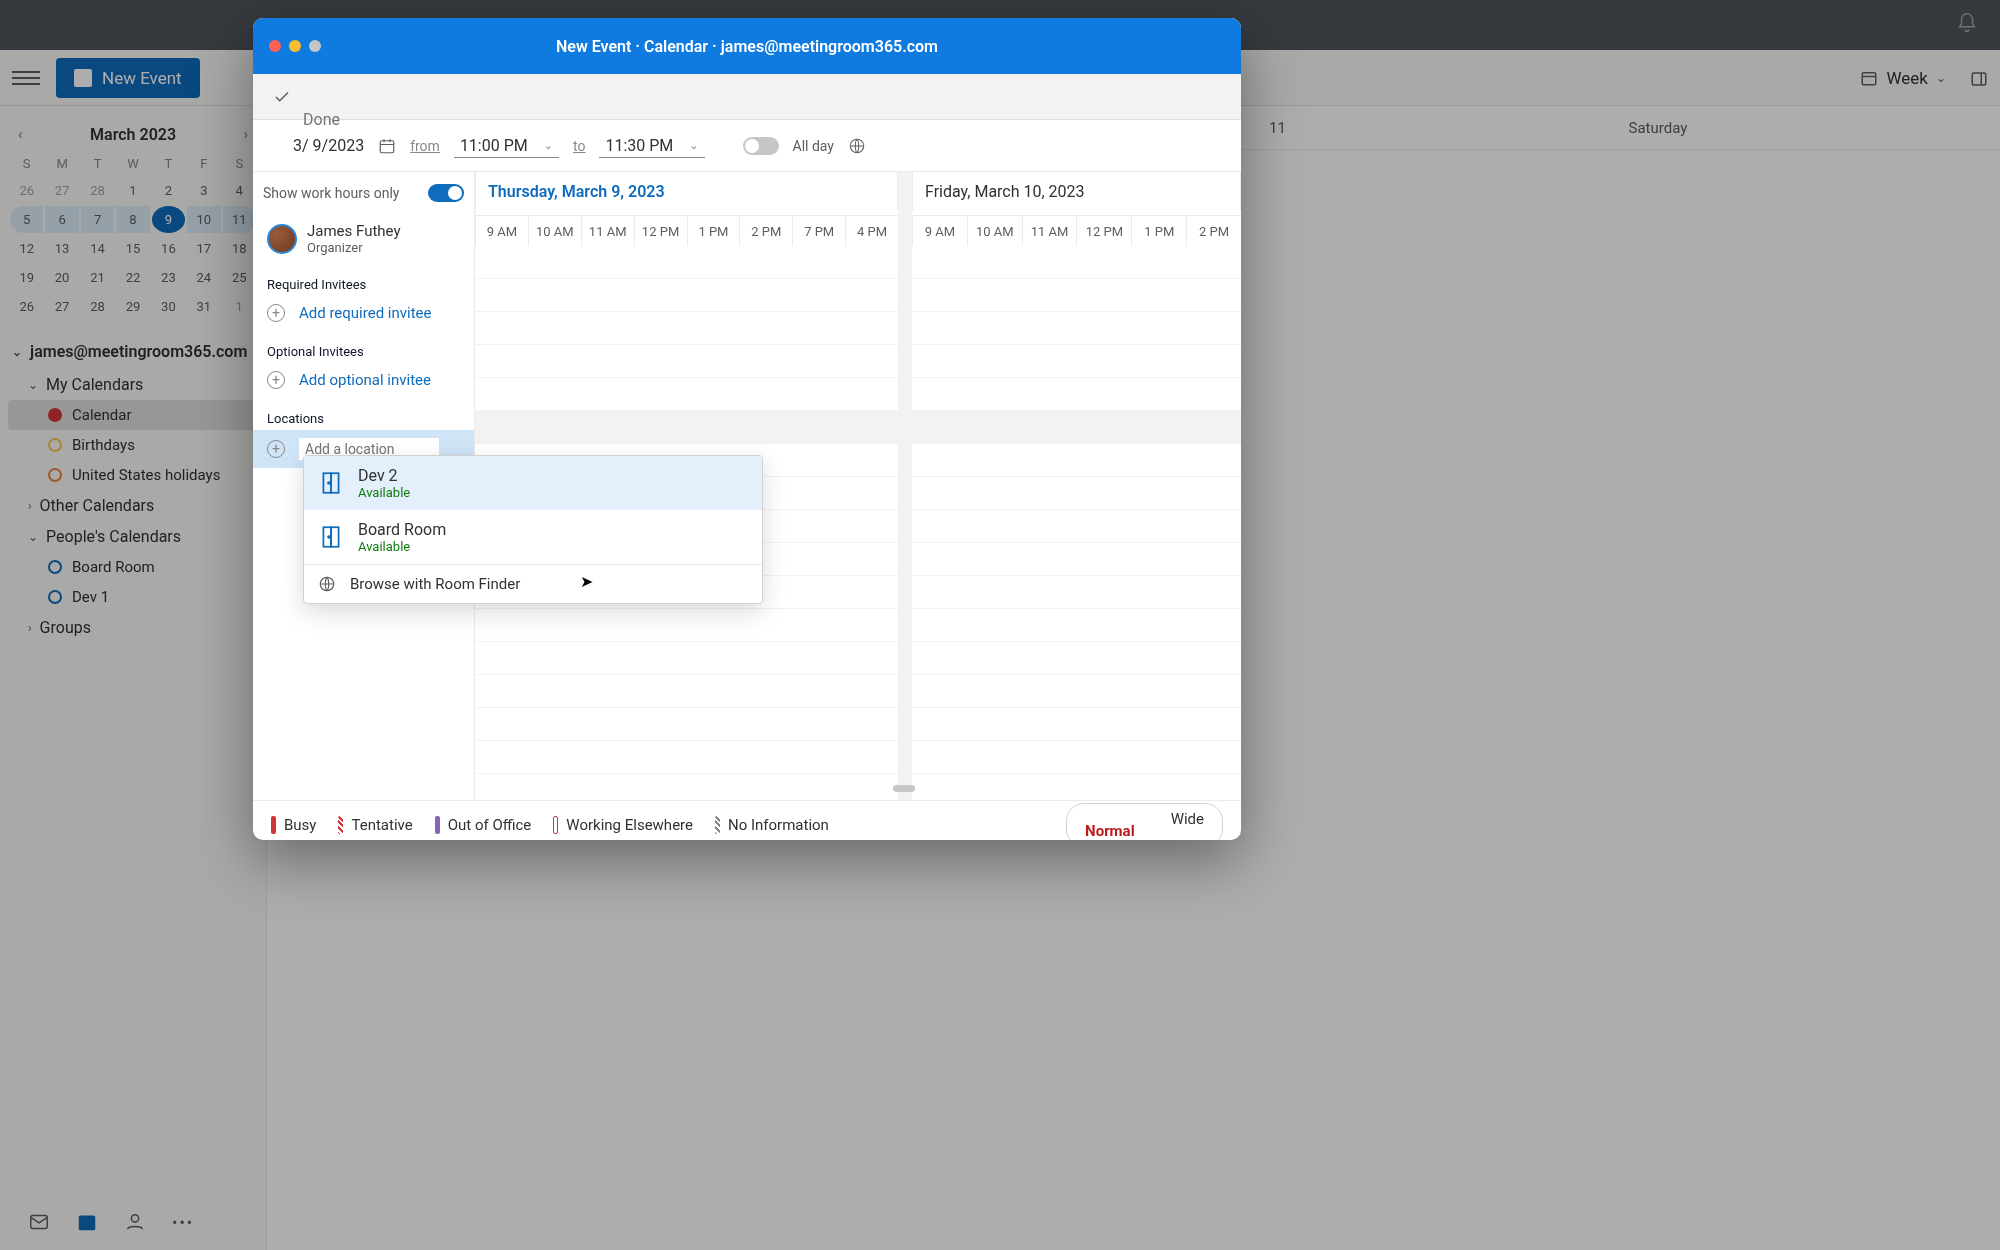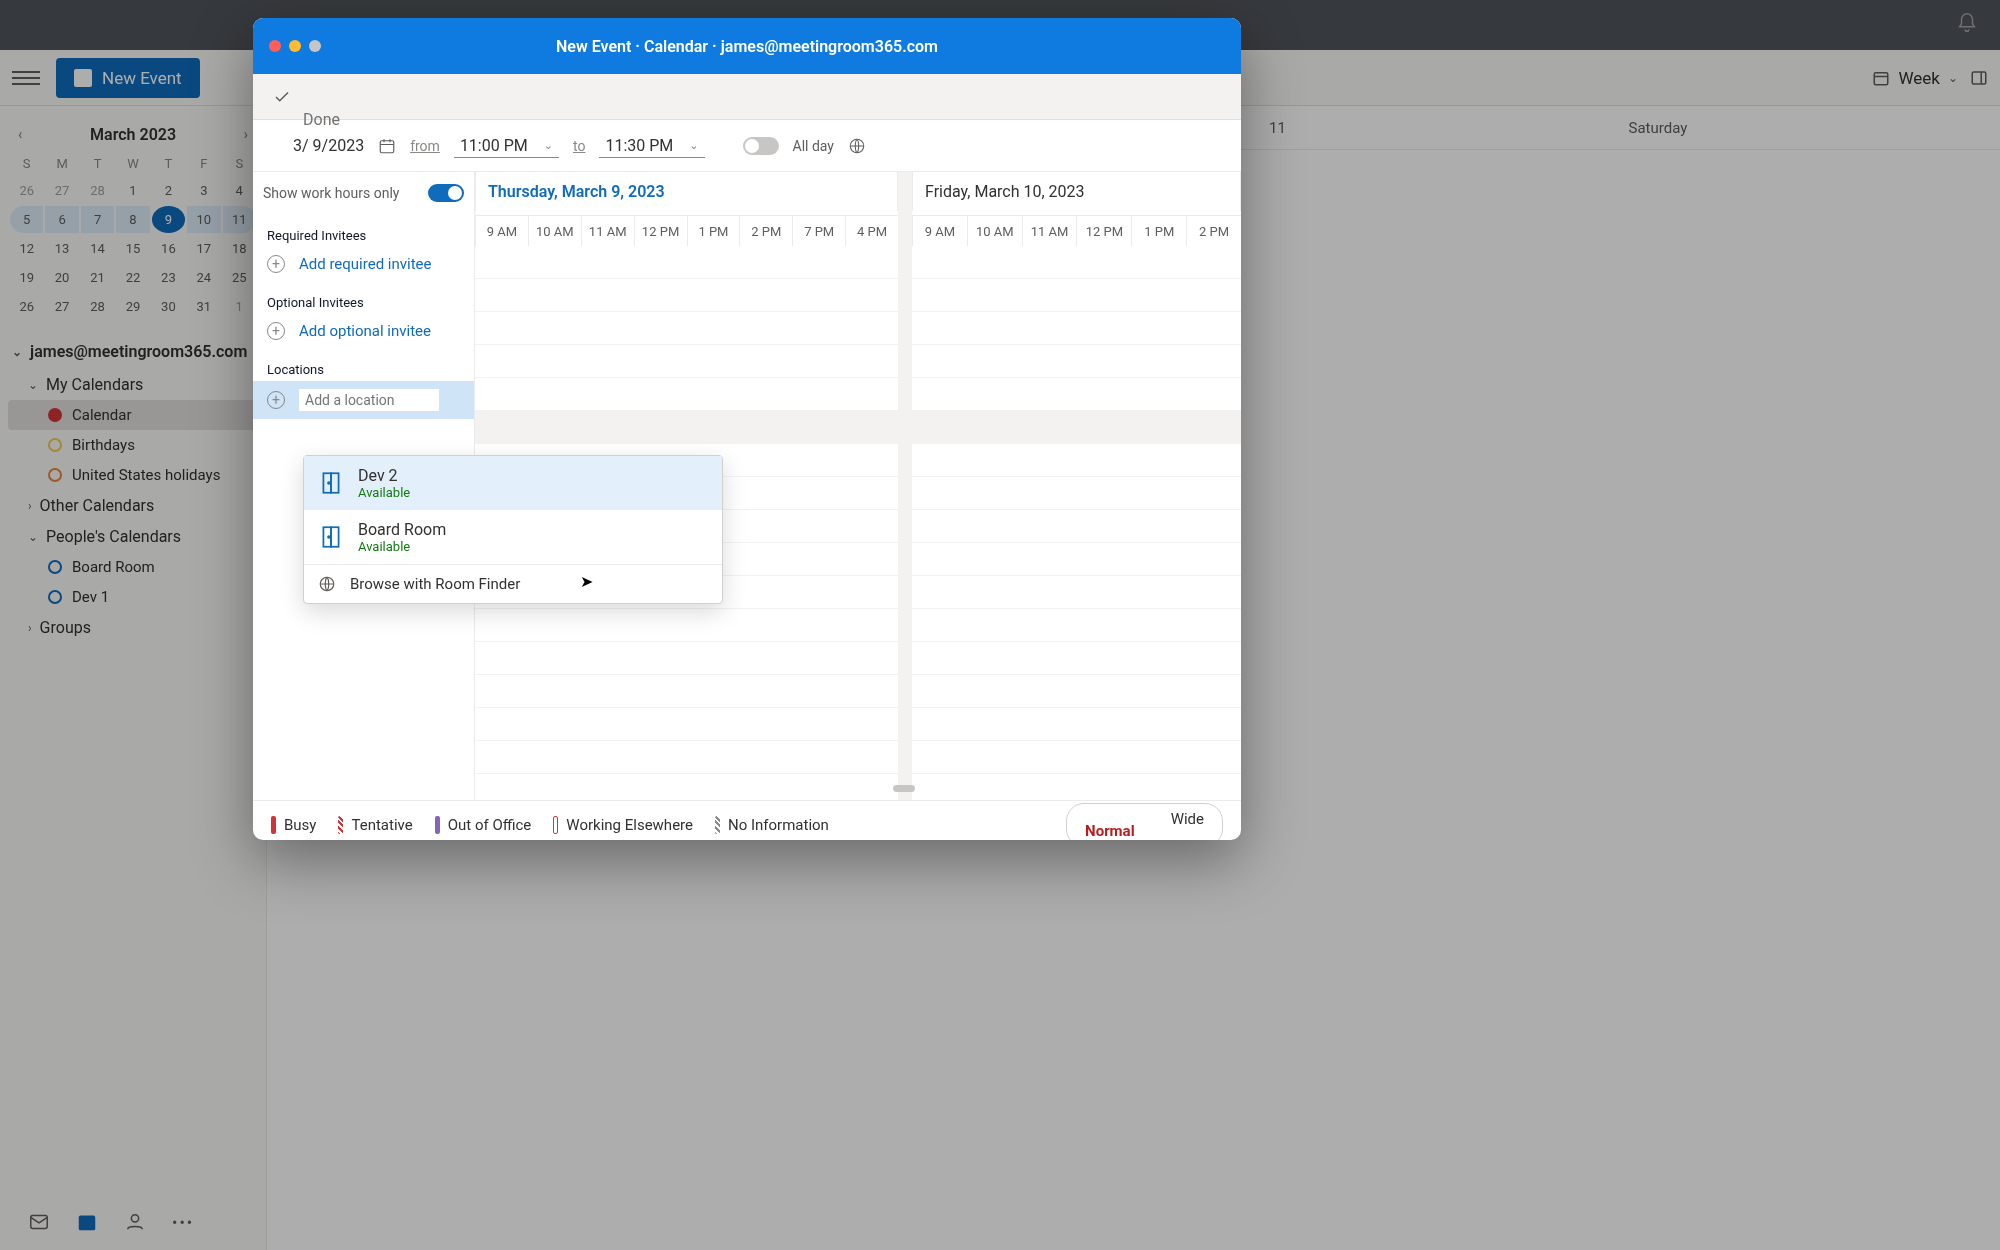--- a/index.html
+++ b/index.html
@@ -6,21 +6,21 @@
 html, body { width: 2000px; height: 1250px; overflow: hidden; background: #faf9f8; }
 
 
 .app-bg { position: absolute; inset: 0; }
 .app-titlebar { height: 50px; background: #50555a; }
 .app-toolbar { height: 56px; display: flex; align-items: center; padding: 0 12px; gap: 16px; background: #faf9f8; border-bottom: 1px solid #e1dfdd; }
 .hamburger { width: 28px; height: 28px; display:flex; flex-direction:column; justify-content:center; gap:4px; cursor:pointer;}
 .hamburger span{height:2px;background:#605e5c;}
 .new-event-btn { background:#0f6cbd;color:#fff;border:none;border-radius:4px;padding:10px 18px;font-size:17px;display:flex;align-items:center;gap:10px;cursor:pointer;}
 .new-event-btn .cal-icon{width:18px;height:18px;background:#fff;border-radius:2px;position:relative;}
-.toolbar-right{margin-left:auto;display:flex;align-items:center;gap:12px;}
+.toolbar-right{margin-left:auto;display:flex;align-items:flex-end;gap:24px;}
 .view-select{display:flex;align-items:center;gap:8px;color:#323130;font-size:17px;}
 
 .app-body{display:flex;height:calc(100% - 106px);}
 .sidebar{width:266px;padding:10px 0;font-size:15px;color:#323130;}
 .minical{padding:0 10px 14px;}
 .minical-head{display:flex;align-items:center;justify-content:space-between;padding:6px 4px;font-weight:600;font-size:16px;}
 .minical-head .chev{color:#8a8886;font-size:14px;cursor:pointer;padding:4px;}
 .minical-grid{display:grid;grid-template-columns:repeat(7,1fr);gap:2px;text-align:center;font-size:13px;color:#605e5c;}
 .minical-grid .dow{font-weight:400;color:#8a8886;padding:4px 0;}
 .minical-grid .day{padding:6px 0;border-radius:50%;cursor:pointer;}
@@ -95,21 +95,21 @@
 .hour-row{display:flex;height:30px;font-size:13px;color:#605e5c;}
 .hour-row .gap{width:0;}
 .hour-row .hours{flex:1;display:flex;}
 .hour-row .hour{flex:1;text-align:center;border-left:1px solid #edebe9;display:flex;align-items:center;justify-content:center;}
 .grid-rows{position:absolute;top:74px;left:0;right:0;bottom:0;}
 .grid-rows .row{height:33px;border-bottom:1px solid #f3f2f1;}
 .grid-rows .row.busy{background:#f3f2f1;}
 .day-divider{position:absolute;top:0;bottom:0;width:14px;background:#f3f2f1;left:423px;}
 
 
-.loc-dropdown{position:absolute;left:303px;top:455px;width:420px;background:#fff;border:1px solid #d2d0ce;border-radius:4px;box-shadow:0 8px 24px rgba(0,0,0,0.15);z-index:10;}
+.loc-dropdown{position:absolute;left:303px;top:455px;width:460px;background:#fff;border:1px solid #d2d0ce;border-radius:4px;box-shadow:0 8px 24px rgba(0,0,0,0.15);z-index:10;}
 .loc-opt{display:flex;align-items:center;gap:14px;padding:10px 14px;cursor:pointer;}
 .loc-opt.hover{background:#e3effb;}
 .room-icon{width:26px;height:26px;color:#0f6cbd;flex-shrink:0;}
 .loc-name{font-size:16px;color:#323130;}
 .loc-status{font-size:13px;color:#107c10;}
 .loc-browse{border-top:1px solid #edebe9;color:#323130;font-size:15px;}
 .loc-browse .globe{width:18px;height:18px;color:#605e5c;}
 
 .cursor{position:absolute;left:580px;top:572px;font-size:16px;z-index:20;}
 
@@ -326,20 +326,27 @@
         <path d="M3 12h18M12 3c3 3 3 15 0 18M12 3c-3 3-3 15 0 18"></path>
       </svg>
   </div>
 
   <div class="modal-body">
     <div class="sched-sidebar">
       <div class="workhours">
         <span>Show work hours only</span>
         <div class="toggle"></div>
       </div>
+      <div class="organizer">
+        <div class="avatar"></div>
+        <div>
+          <div class="org-name">James Futhey</div>
+          <div class="org-role">Organizer</div>
+        </div>
+      </div>
       <div class="section-lbl">Required Invitees</div>
       <div class="add-row">
         <span class="plus-circ">+</span>
         <span>Add required invitee</span>
       </div>
       <div class="section-lbl">Optional Invitees</div>
       <div class="add-row">
         <span class="plus-circ">+</span>
         <span>Add optional invitee</span>
       </div>

